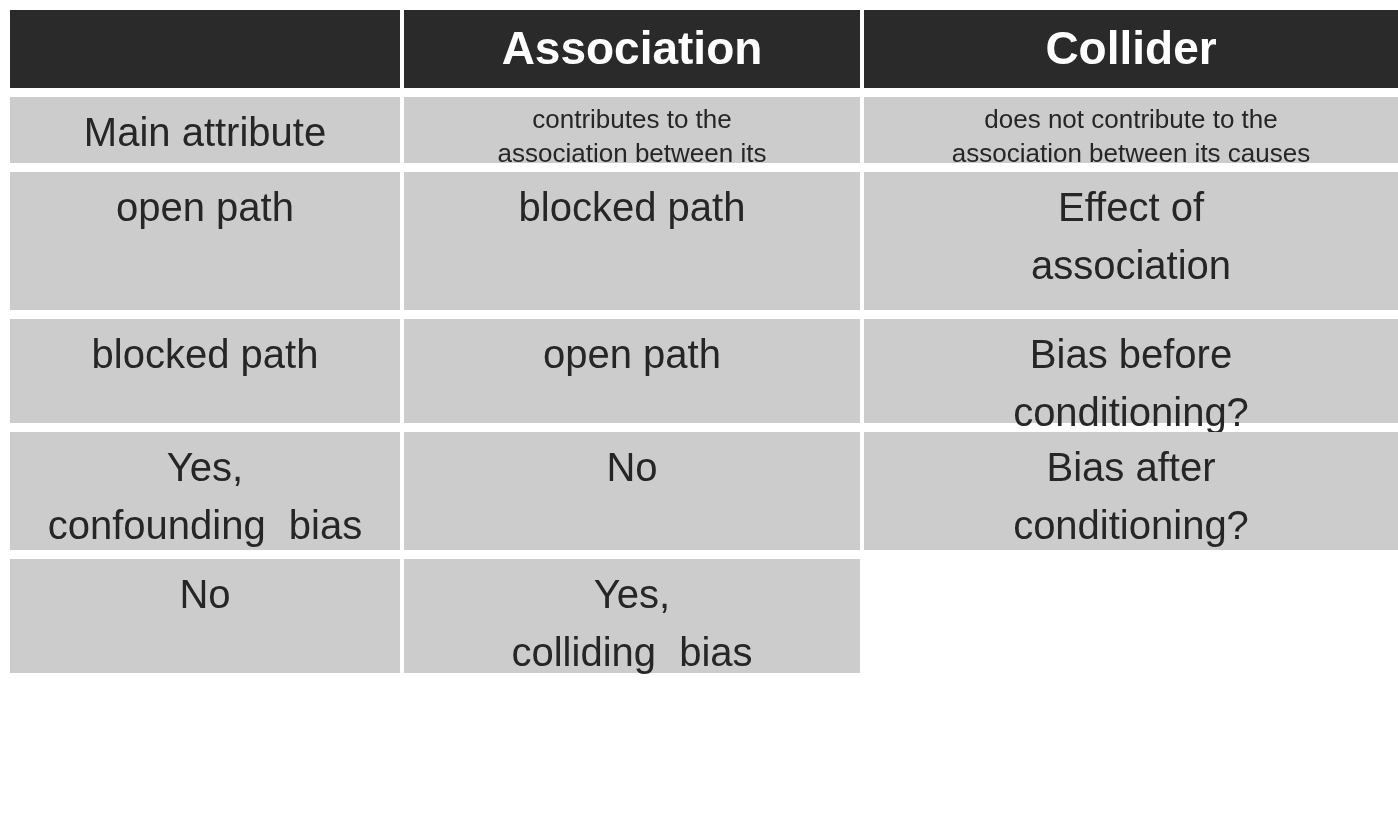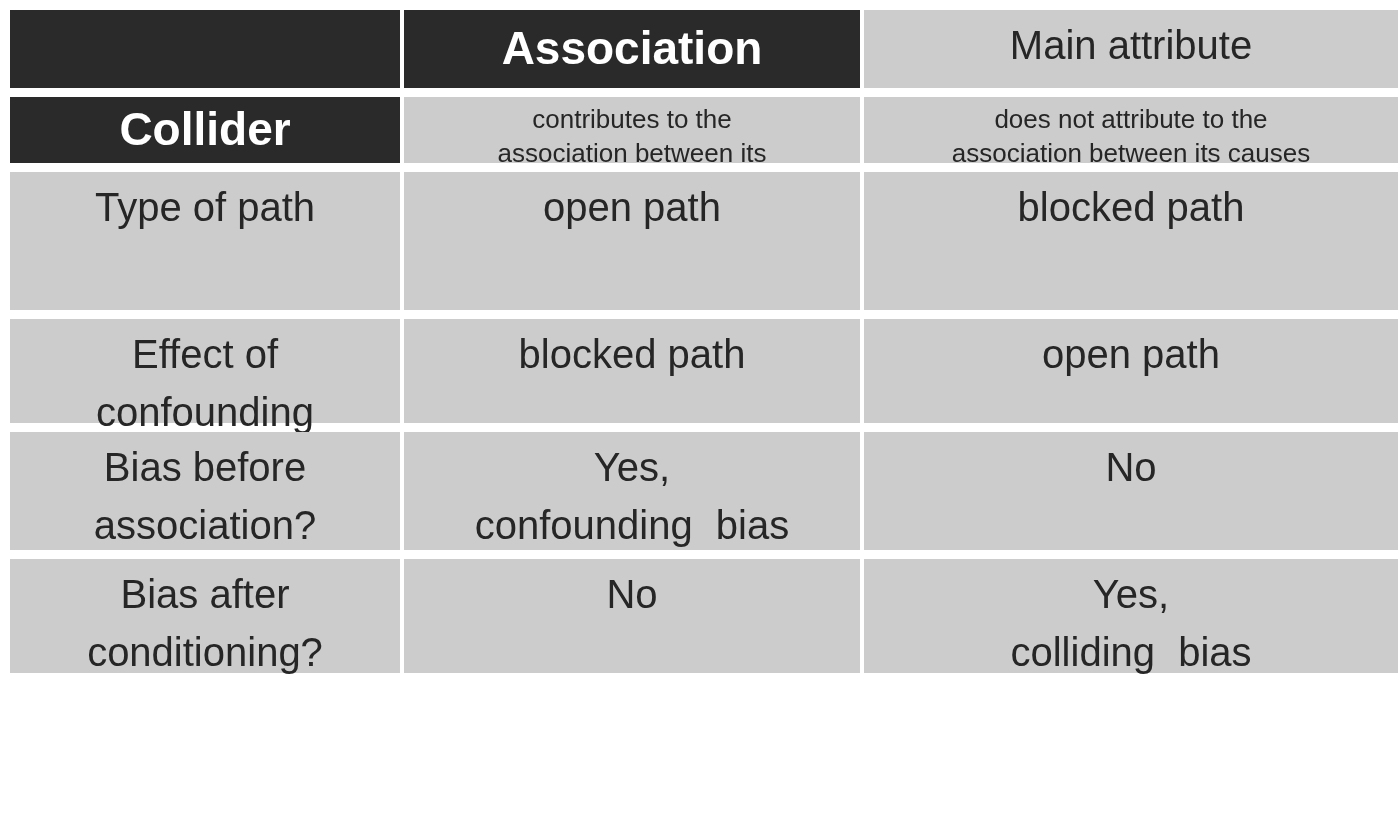--- a/index.html
+++ b/index.html
@@ -56,41 +56,40 @@
   }
 </style>
 </head>
 <body>
 
 <div class="canvas">
   <div class="cmp-table">
 
     <div class="cell header"></div>
     <div class="cell header">Association</div>
+    <div class="cell header">Collider</div>
+
     <div class="cell">Main attribute</div>
-
-    <div class="cell header">Collider</div>
 
     <div class="cell small">contributes to the
 association between its
 effects</div>
-    <div class="cell small">does not attribute to the
+    <div class="cell small">does not contribute to the
 association between its causes</div>
 
-    <div class="cell">Type of path</div>
     <div class="cell">open path</div>
     <div class="cell">blocked path</div>
 
     <div class="cell">Effect of
-confounding</div>
+association</div>
     <div class="cell">blocked path</div>
     <div class="cell">open path</div>
 
     <div class="cell">Bias before
-association?</div>
+conditioning?</div>
     <div class="cell wide-words">Yes,
 confounding bias</div>
     <div class="cell">No</div>
 
     <div class="cell">Bias after
 conditioning?</div>
     <div class="cell">No</div>
     <div class="cell wide-words">Yes,
 colliding bias</div>
 

